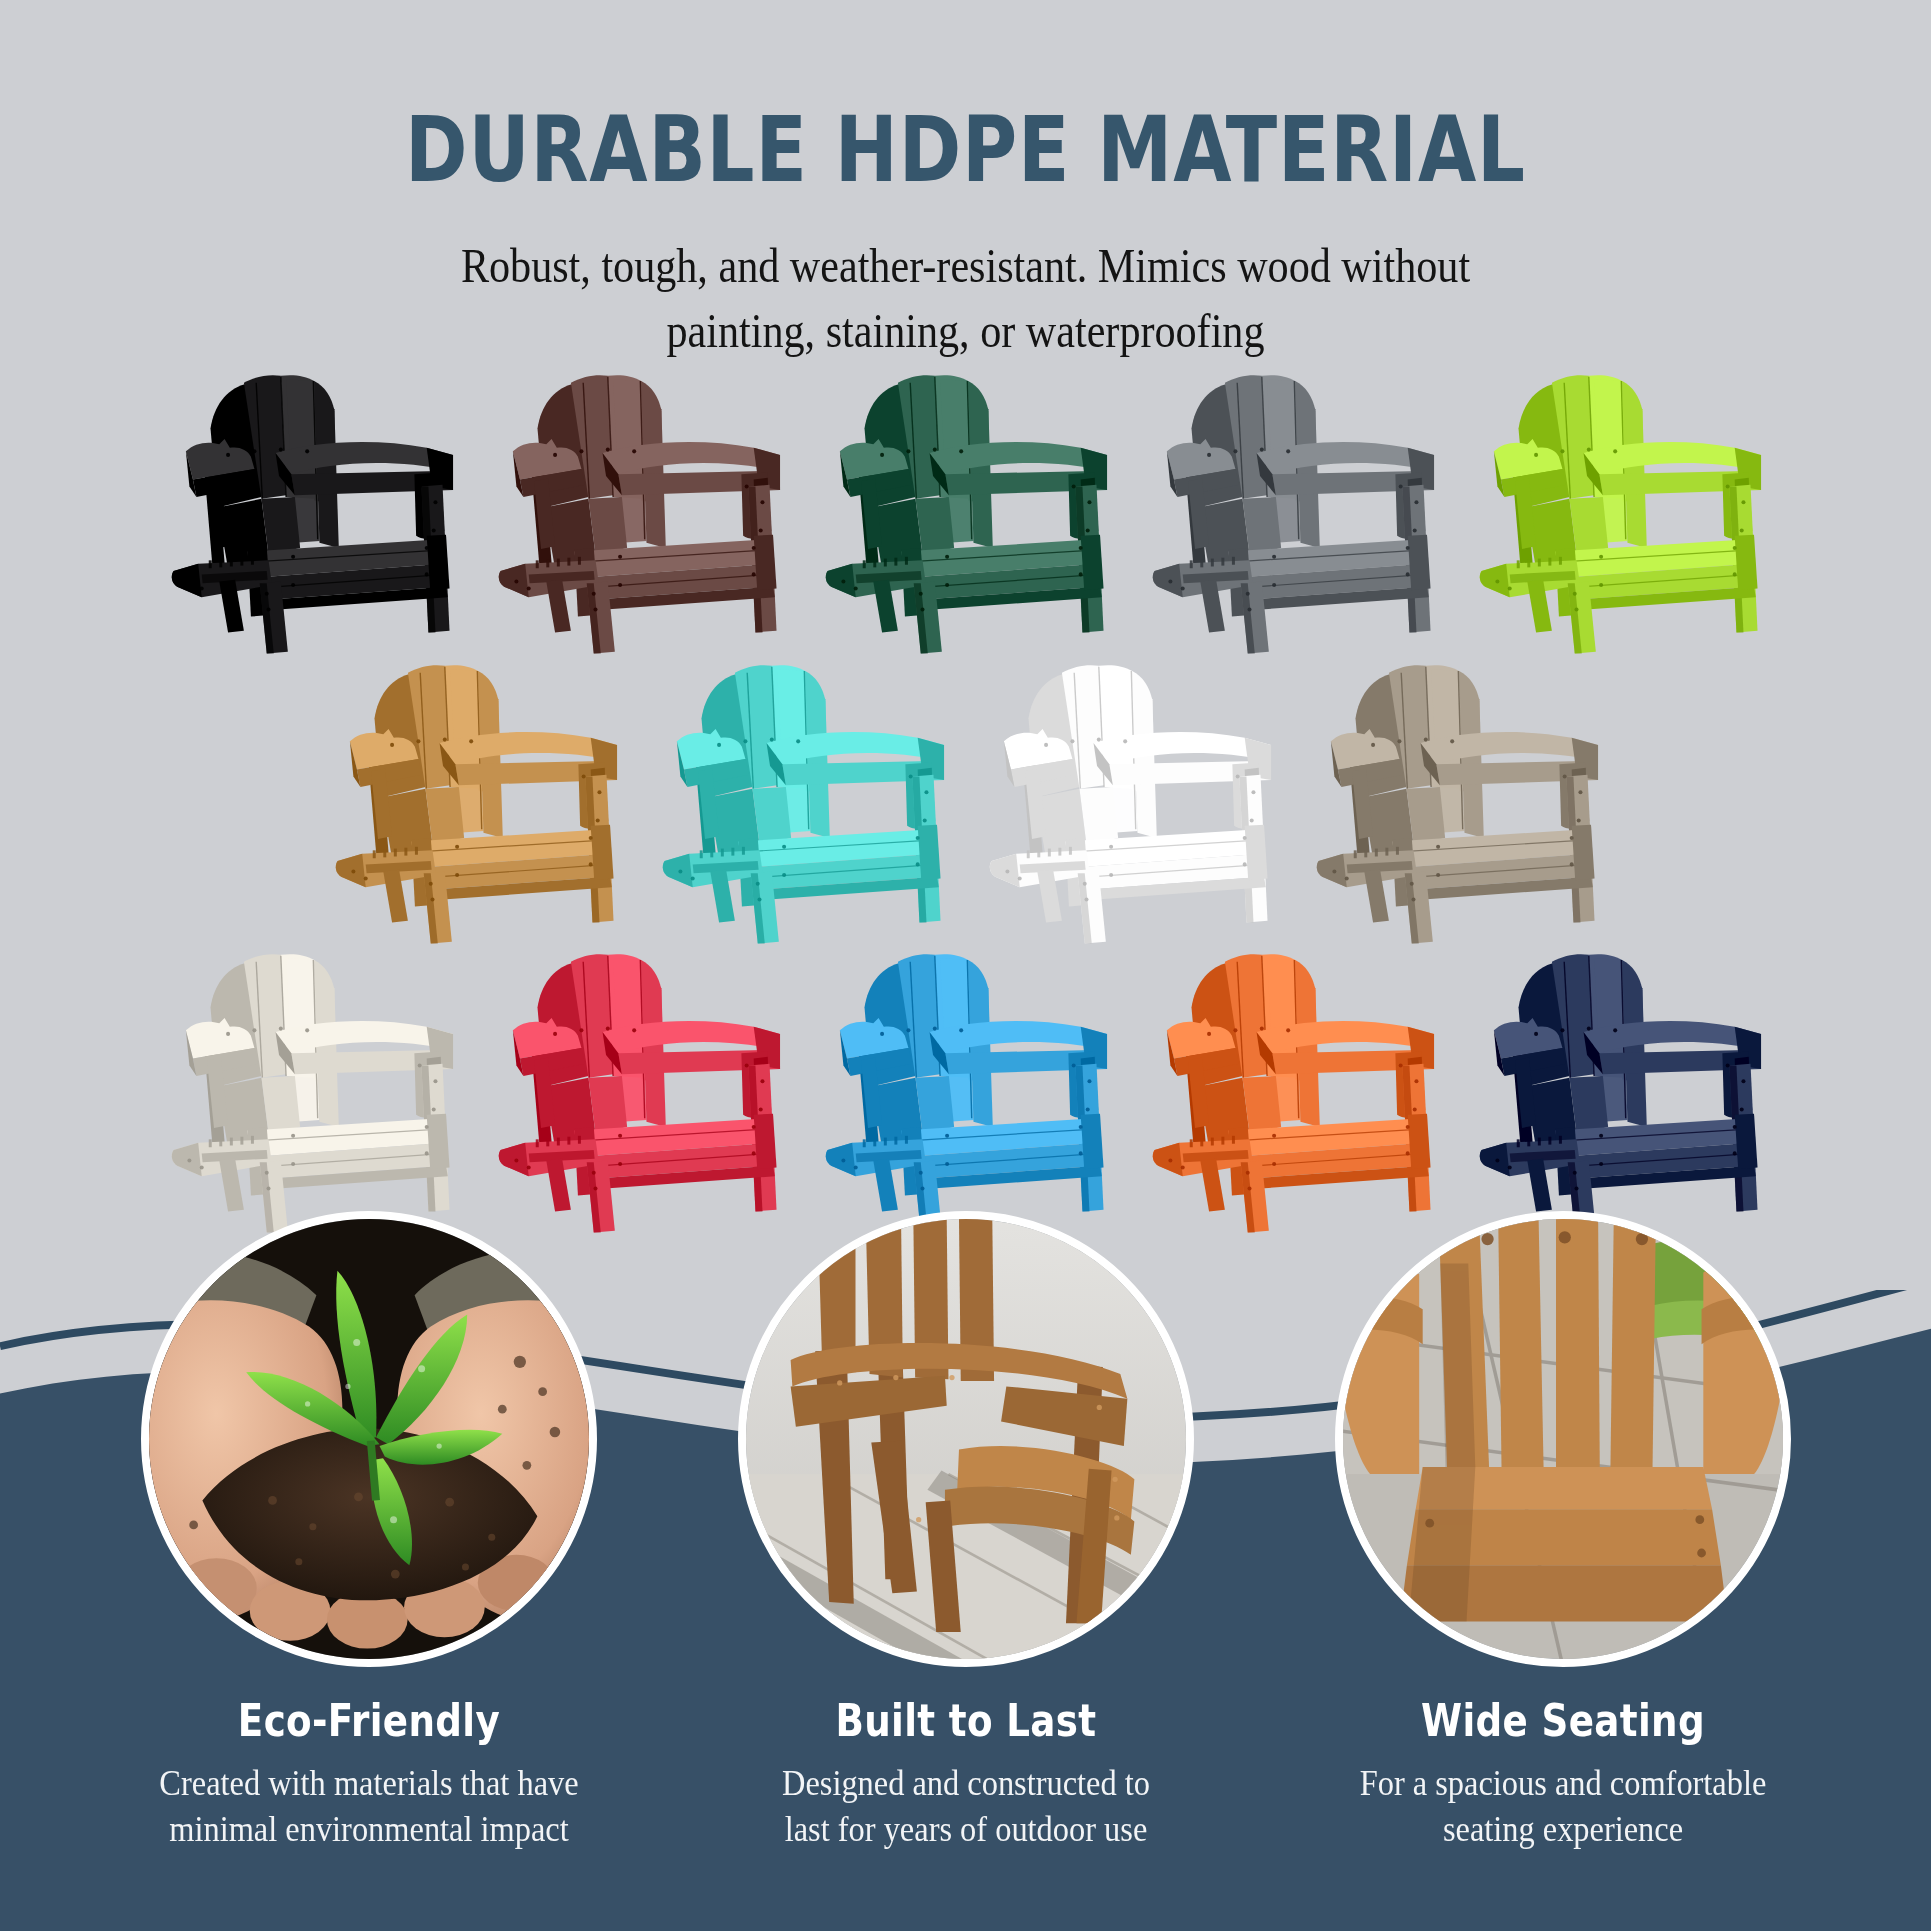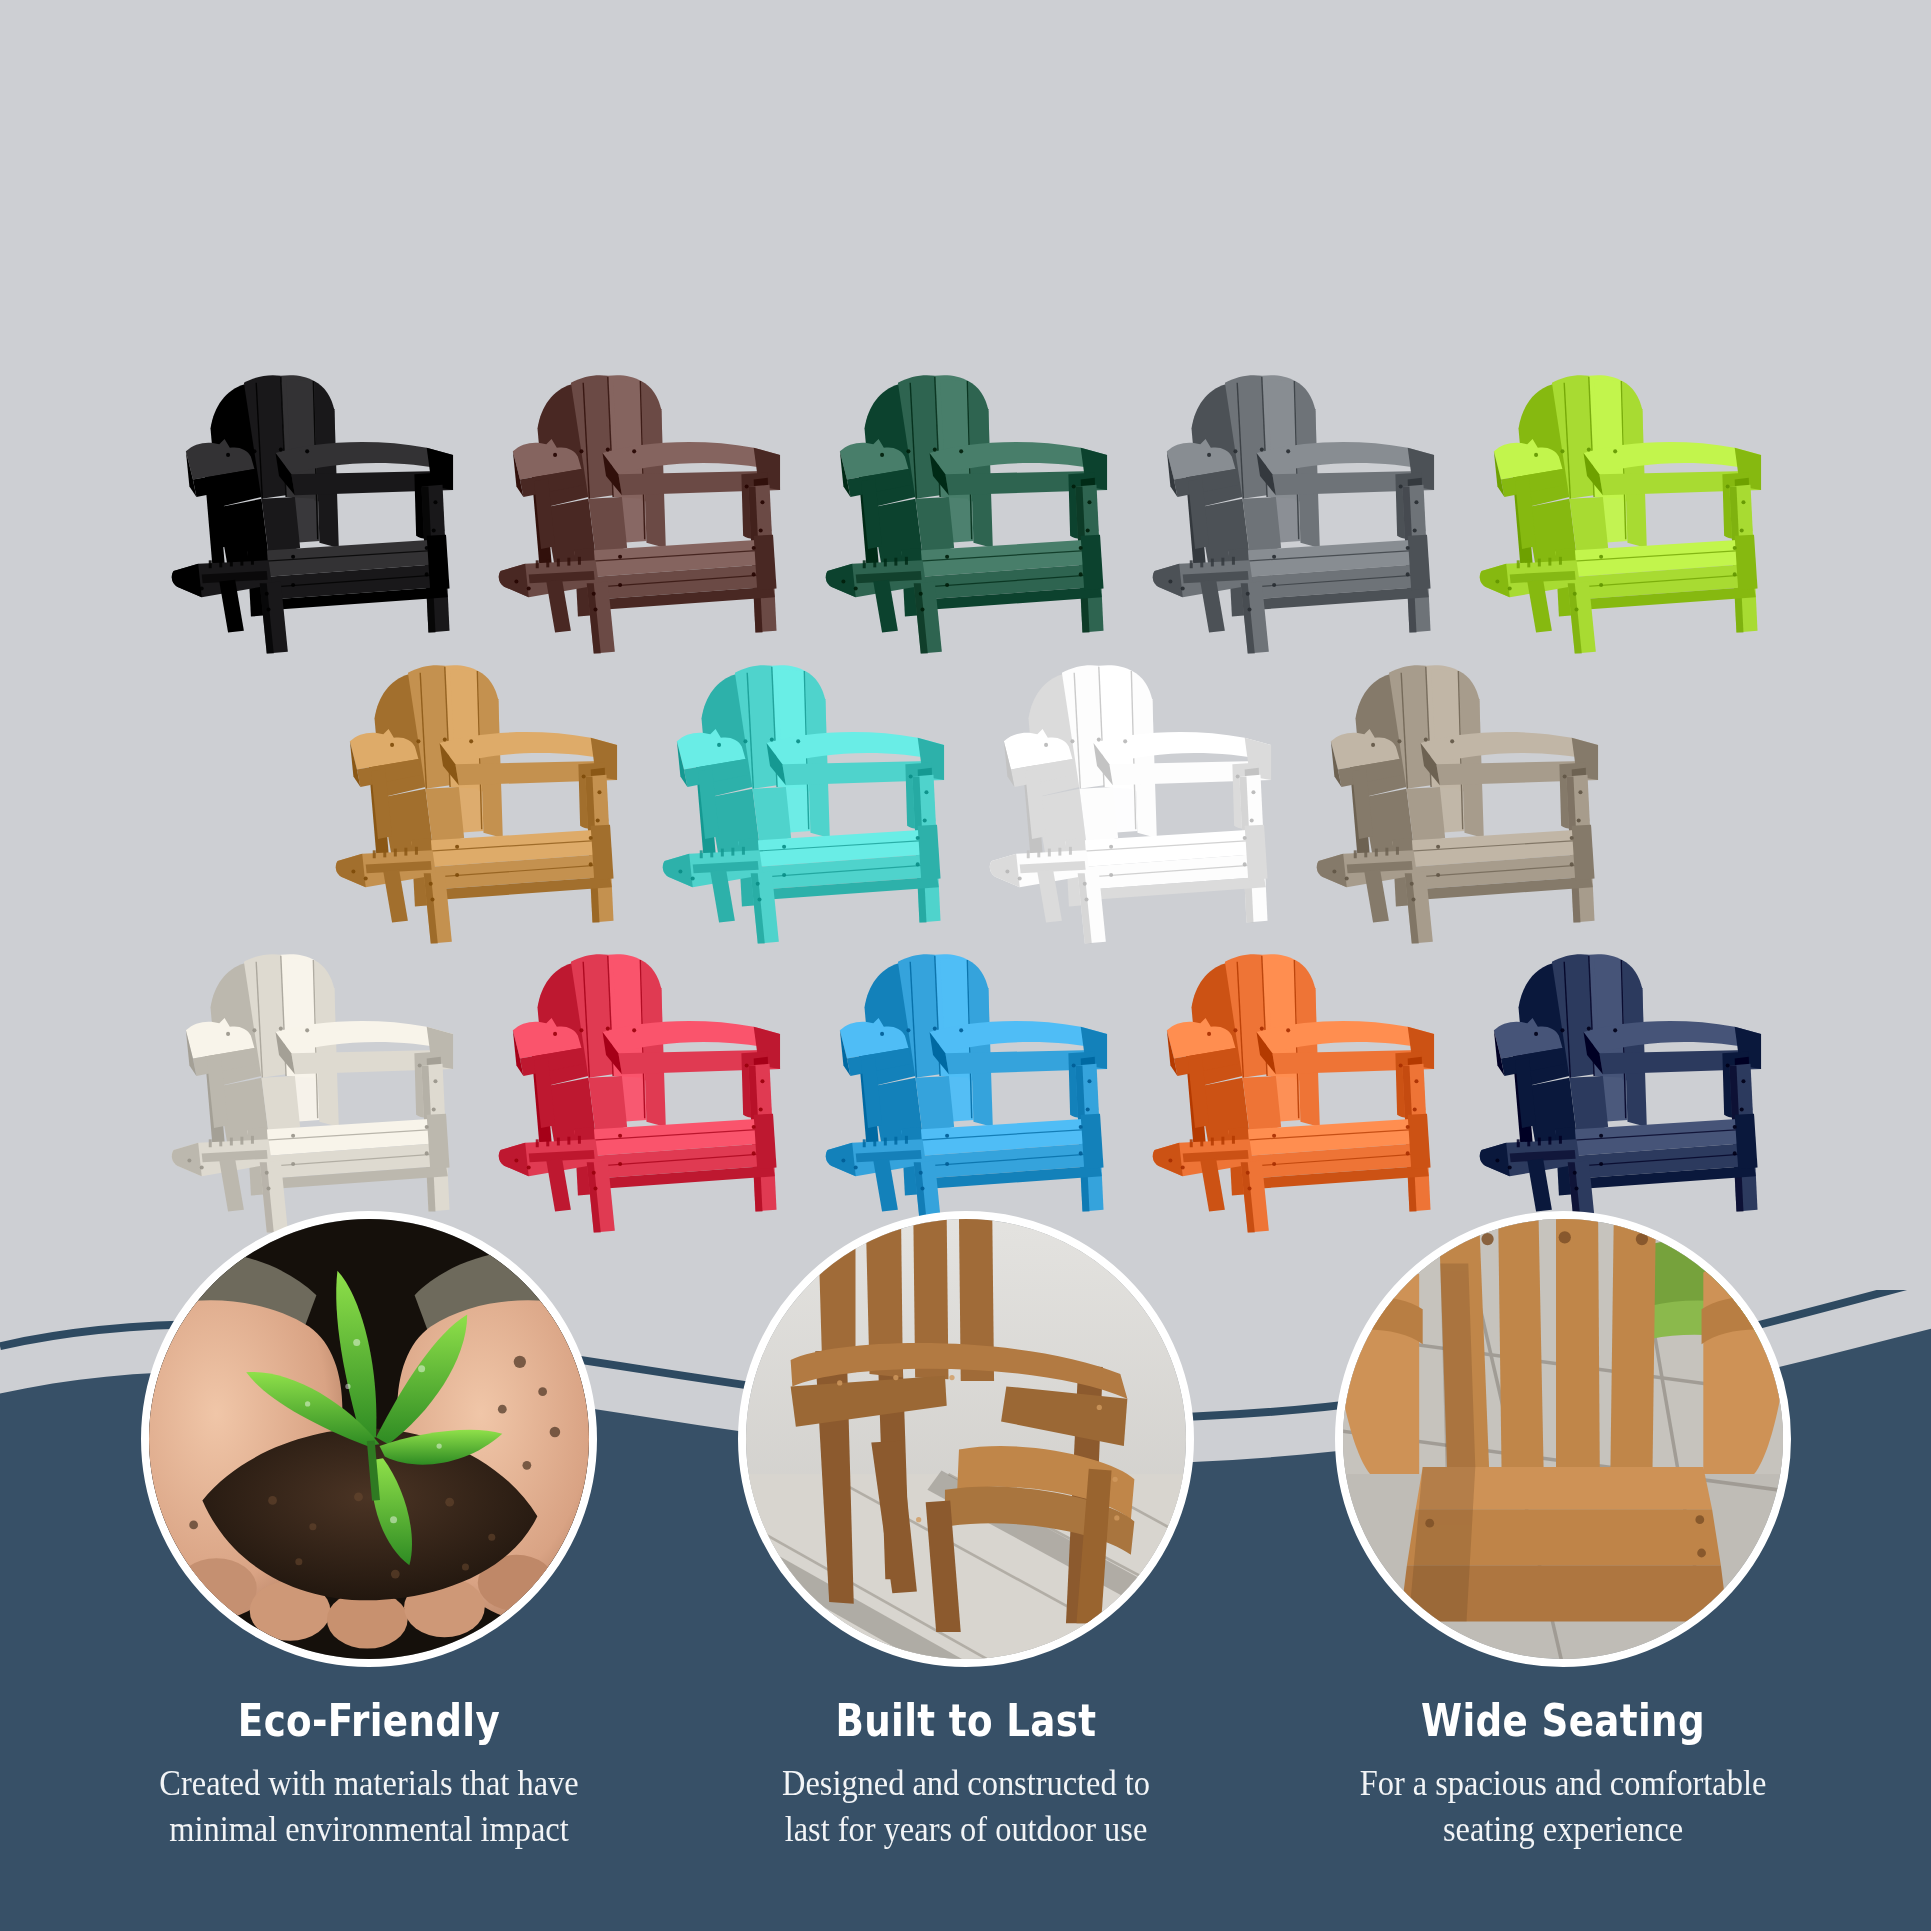--- a/index.html
+++ b/index.html
@@ -84,20 +84,27 @@
     color:#F2F4F6;
     transform:scaleX(0.9);
   }
   .f-desc span { display:block; }
 </style>
 </head>
 <body style="background: rgb(205, 207, 211);">
 
 <div id="stage">
 
+  <div class="header">
+    <div class="title" style="color: rgb(54, 86, 108);">DURABLE HDPE MATERIAL</div>
+    <div class="subtitle">
+      <span>Robust, tough, and weather-resistant. Mimics wood without</span>
+      <span>painting, staining, or waterproofing</span>
+    </div>
+  </div>
 
   <div class="chairs">
     <div class="chair-row row1">
         <div class="chair-cell" title="Black">
   <svg class="chair-svg" viewBox="0 0 372 330">
     <g>
 
       <path d="M54,70 C58,44 72,26 92,20 L104,18 L112,148 L62,160 Z" fill="#000000"></path>
       <path d="M92,18 C106,10 122,8 134,10 L140,146 L112,150 Z" fill="#19181A"></path>
       <path d="M134,10 C148,8 162,10 172,16 L172,150 L140,148 Z" fill="#333234"></path>

